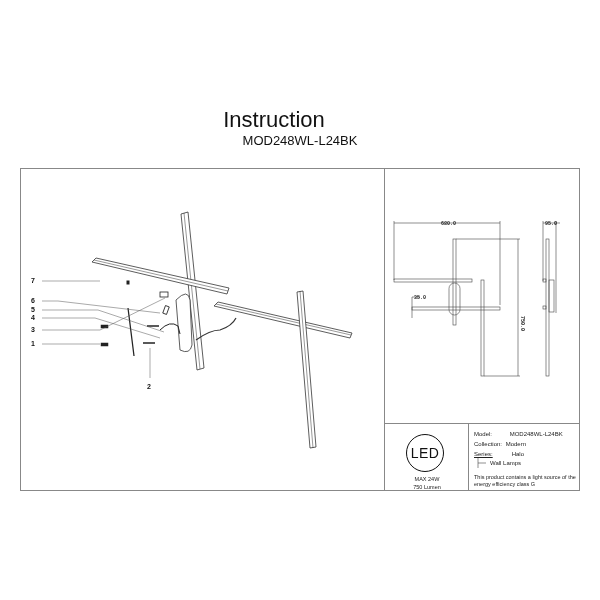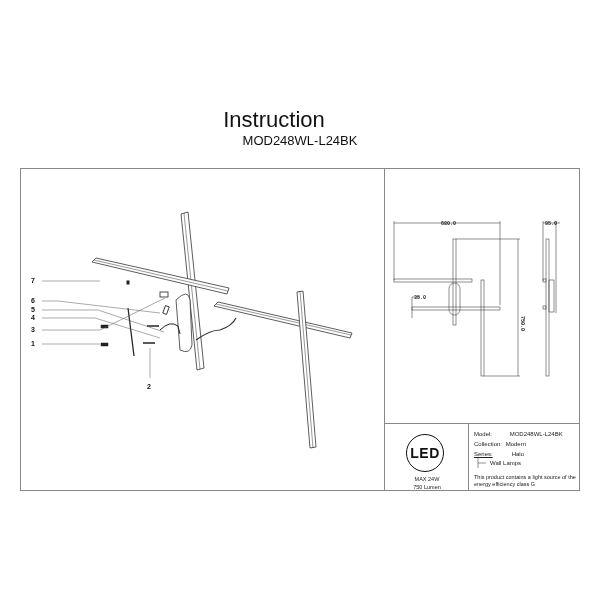--- a/index.html
+++ b/index.html
@@ -4,21 +4,21 @@
 <style>
   html, body { margin:0; padding:0; background:#ffffff; }
   body { width:600px; height:600px; position:relative; overflow:hidden; font-family:"Liberation Sans", sans-serif; color:#111; }
   .title { position:absolute; left:0; width:548px; top:108px; text-align:center; font-size:22px; line-height:24px; color:#111; }
   .subtitle { position:absolute; left:0; width:600px; top:133px; text-align:center; font-size:13px; line-height:15px; color:#111; }
   .frame { position:absolute; left:20px; top:168px; width:560px; height:323px; border:1px solid #888; box-sizing:border-box; }
   .vdiv { position:absolute; left:384px; top:168px; width:1px; height:323px; background:#888; }
   .hdiv { position:absolute; left:384px; top:423px; width:196px; height:1px; background:#888; }
   .vdiv2 { position:absolute; left:468px; top:423px; width:1px; height:68px; background:#888; }
   svg.draw { position:absolute; left:0; top:0; }
-  .led-circle { position:absolute; left:406px; top:434px; width:38px; height:38px; border:1.5px solid #111; border-radius:50%; box-sizing:border-box; display:flex; align-items:center; justify-content:center; font-weight:bold; font-size:14px; letter-spacing:0.5px; }
+  .led-circle { position:absolute; left:406px; top:434px; width:38px; height:38px; border:1.5px solid #111; border-radius:50%; box-sizing:border-box; display:flex; align-items:center; justify-content:center; font-weight:normal; font-size:14px; letter-spacing:0.5px; }
   .led-spec { position:absolute; left:386px; width:82px; text-align:center; font-size:5.5px; color:#222; }
   .info { position:absolute; left:474px; font-size:6px; color:#222; line-height:8px; }
   .info .lbl { display:inline-block; width:30px; }
   .info.note { width:104px; line-height:7px; font-size:5.5px; }
   .u { text-decoration:underline; }
   .callout { position:absolute; font-size:7px; font-weight:bold; color:#111; }
   .dim { font-family:"Liberation Mono", monospace; font-size:5px; font-weight:bold; fill:#222; }
 </style>
 </head>
 <body>

